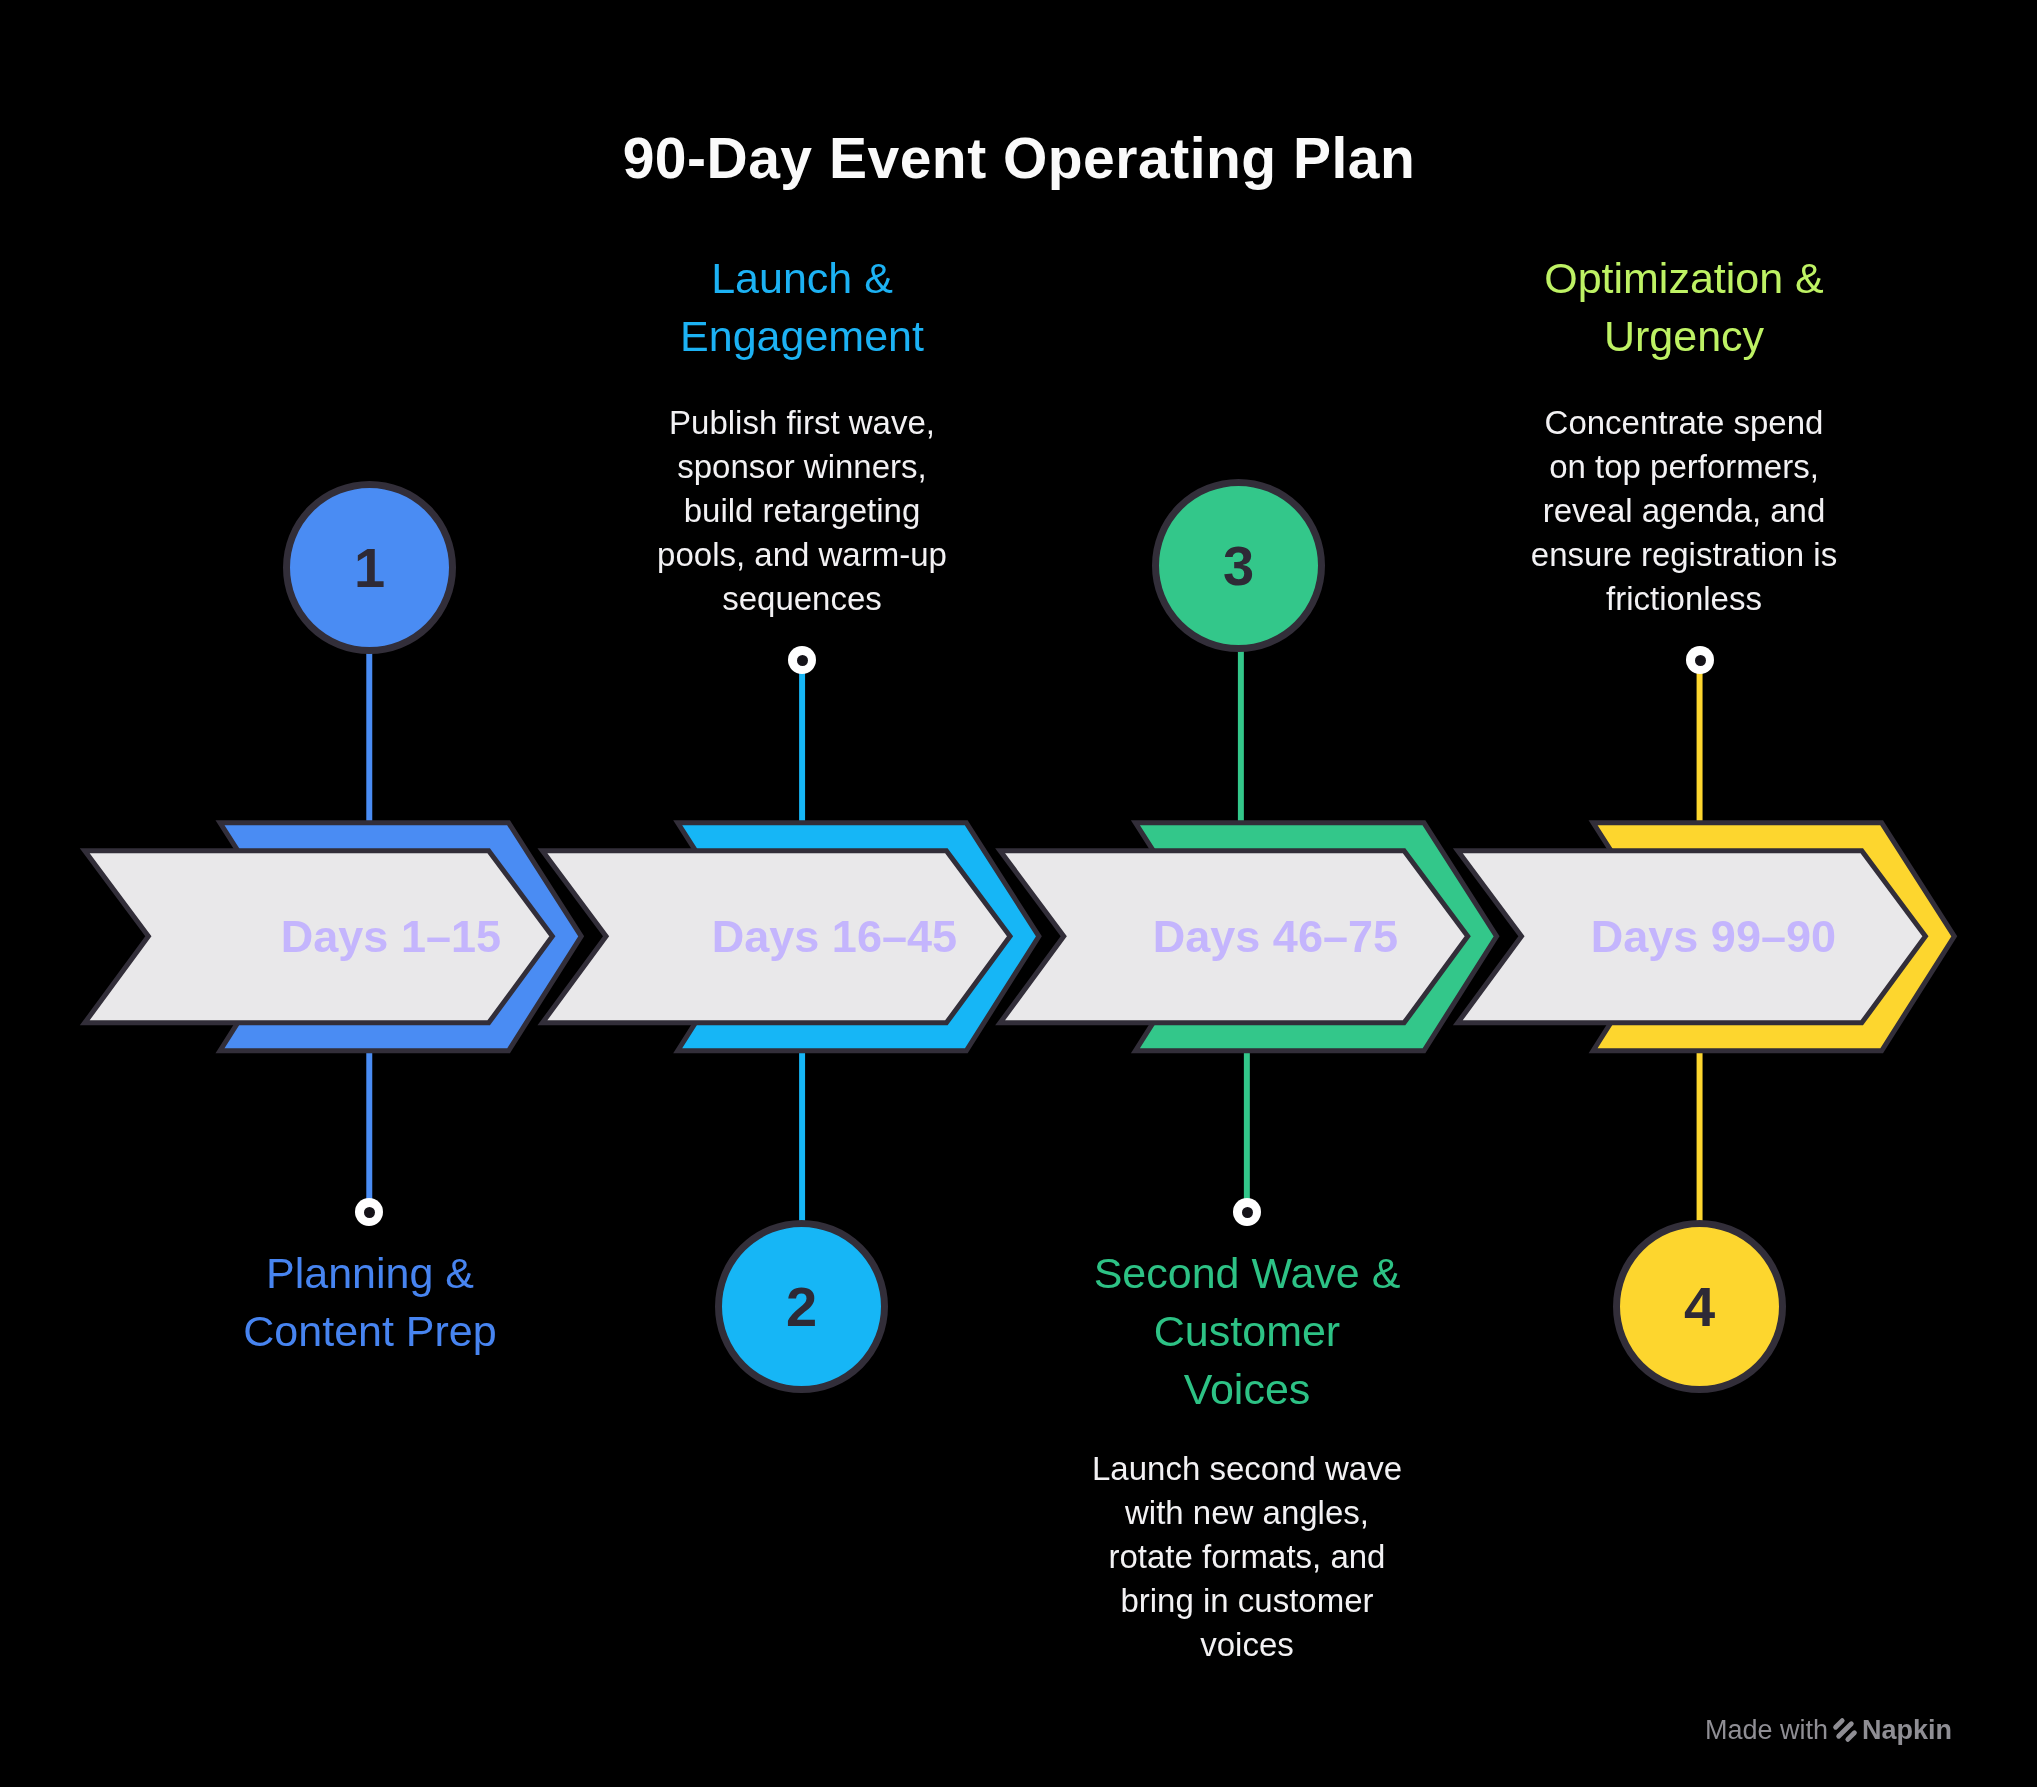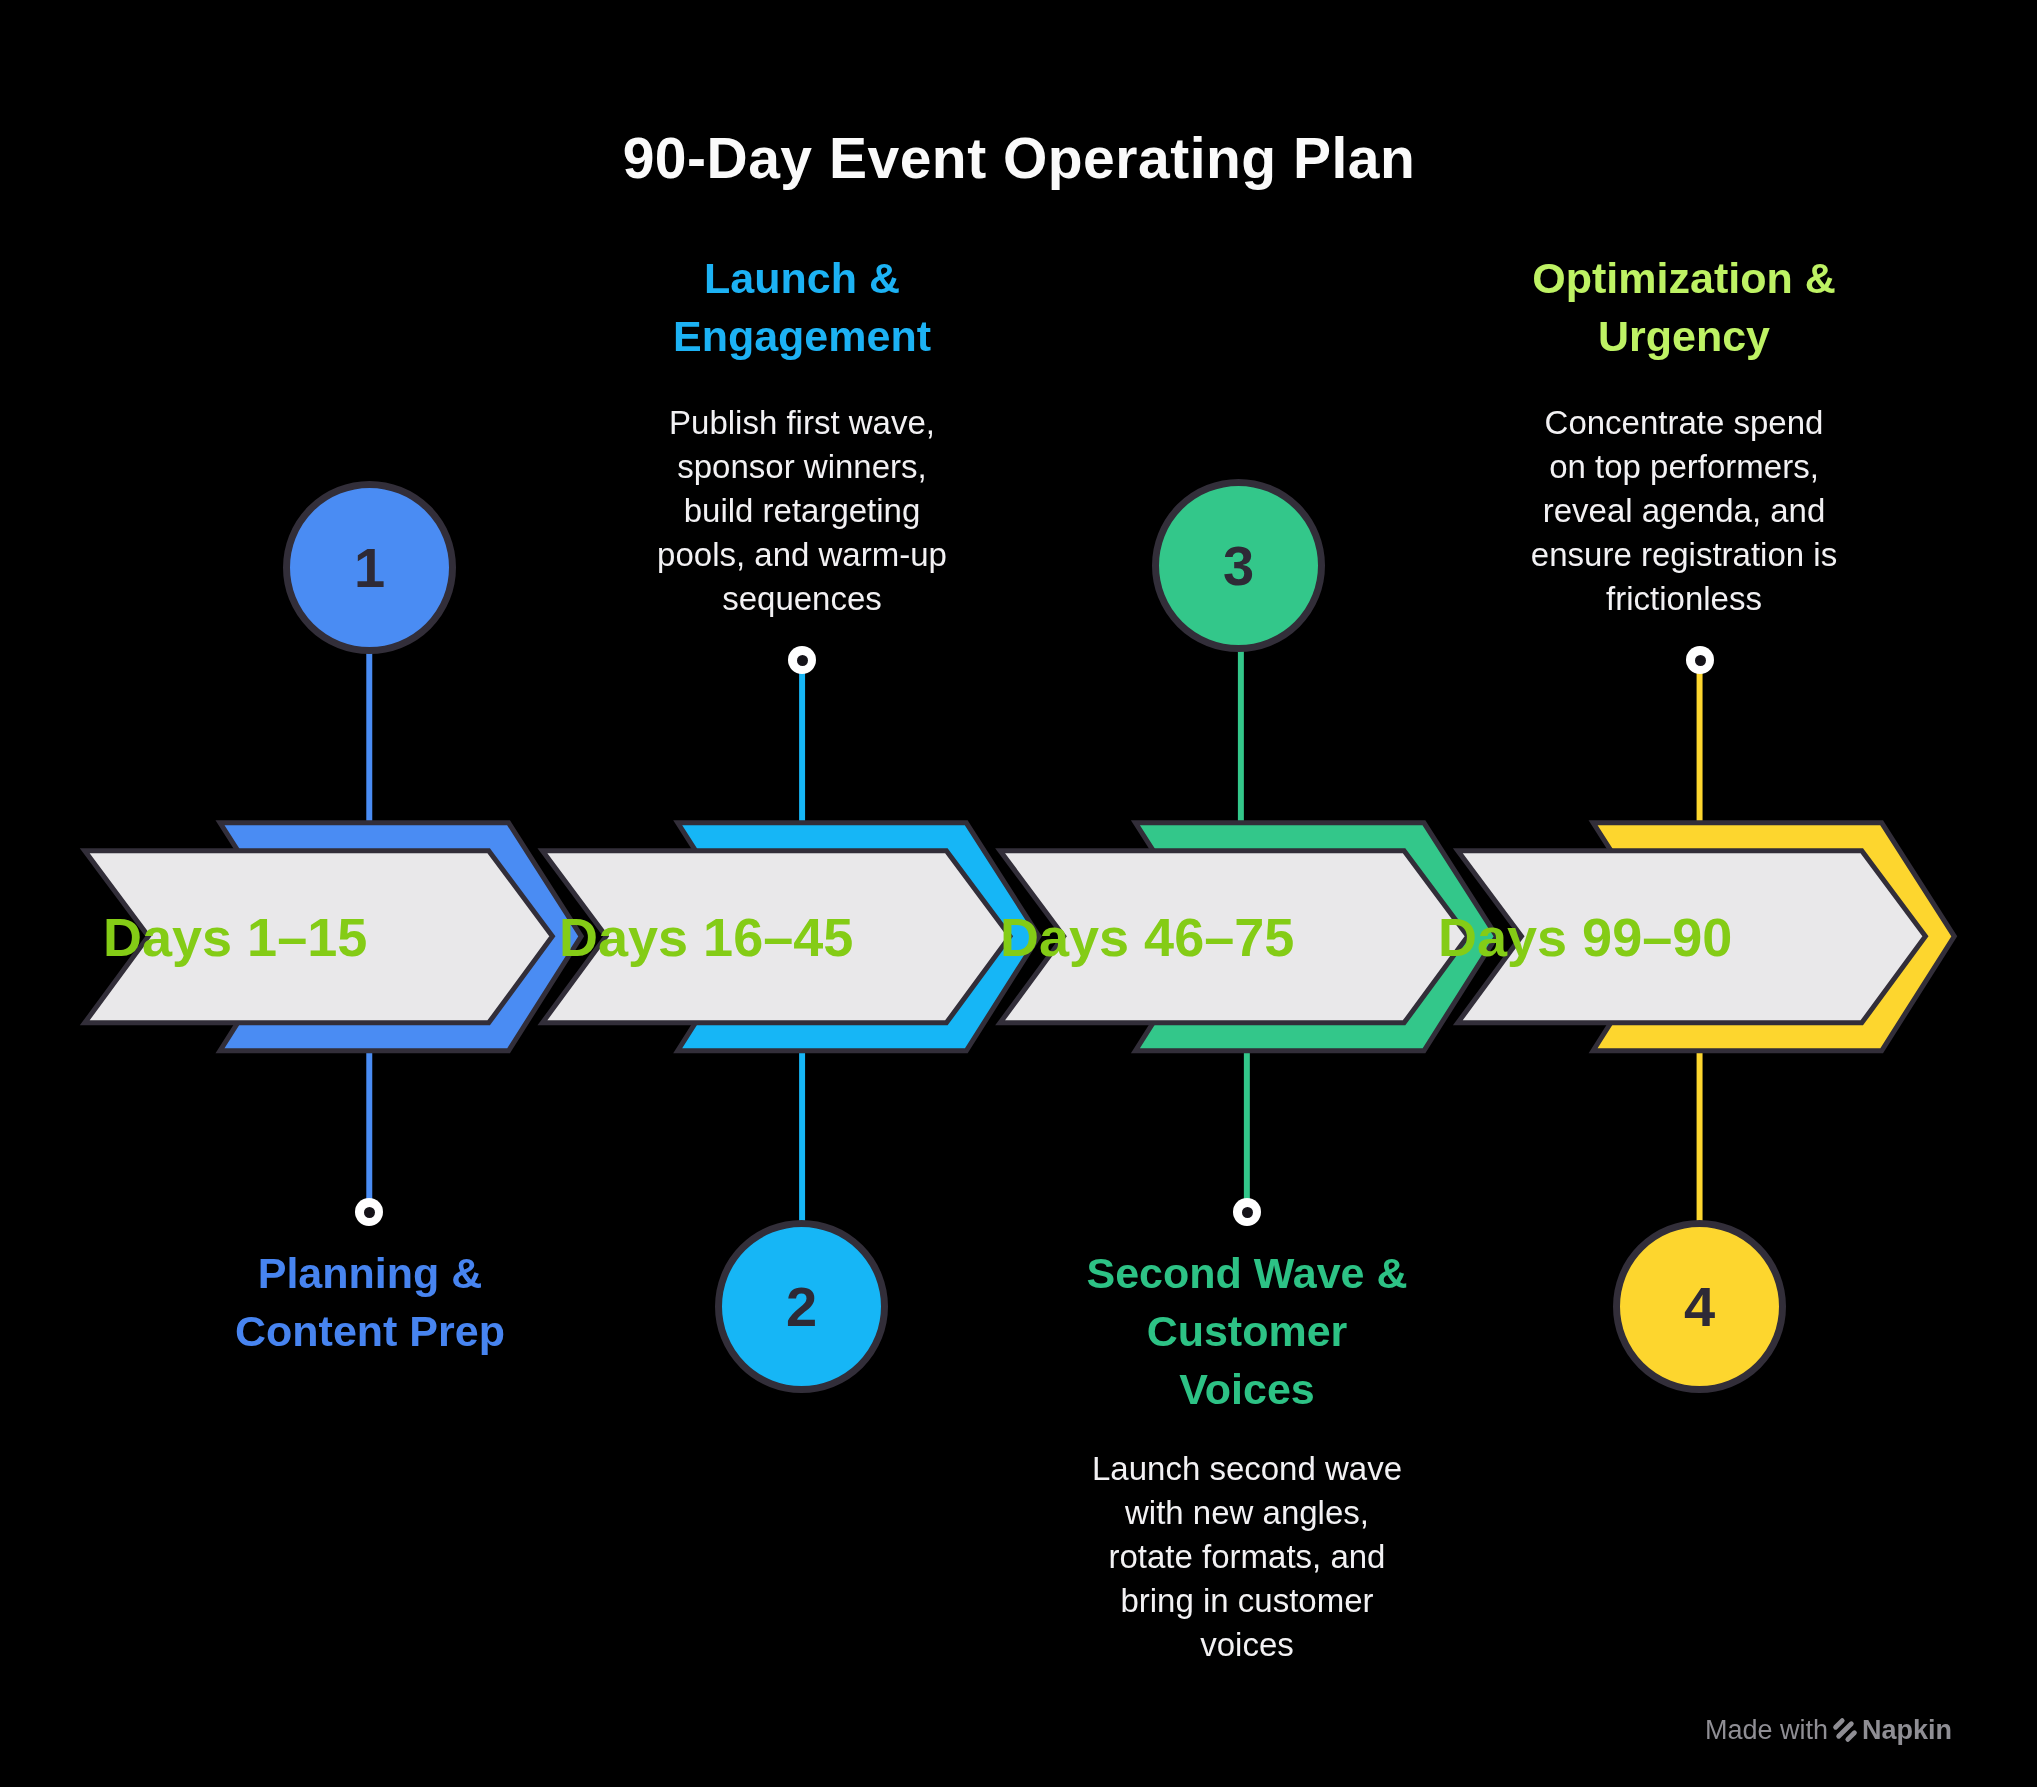--- a/index.html
+++ b/index.html
@@ -7,36 +7,36 @@
     position:relative;width:2038px;height:1787px;background:#000;overflow:hidden;
     font-family:"Liberation Sans", sans-serif;
   }
   .layer{position:absolute;left:0;top:0;}
   .abs{position:absolute;}
   .page-title{
     left:0;top:125px;width:2038px;text-align:center;
     font-size:57px;font-weight:700;color:#fafafa;letter-spacing:0.5px;
   }
   .phase-heading{
-    text-align:center;font-size:43px;font-weight:700;line-height:58px;
+    text-align:center;font-size:43px;font-weight:400;line-height:58px;
     white-space:pre-line;
   }
   .phase-desc{
     text-align:center;font-size:33px;font-weight:500;line-height:44px;
     color:#f2f1f3;white-space:pre-line;
   }
   .num-circle{
     width:159px;height:159px;border-radius:50%;
     border:7px solid #322e39;display:flex;align-items:center;justify-content:center;
     box-sizing:content-box;
   }
   .num-circle .num{font-size:56px;font-weight:700;color:#2e2a36;}
   .days-label{
-    width:398px;height:52px;text-align:left;line-height:52px;
-    font-size:54px;font-weight:700;color:#84cc16;
+    width:398px;height:52px;text-align:right;line-height:52px;
+    font-size:45px;font-weight:700;color:#c4b5fd;
   }
   .ring{
     width:28px;height:28px;border-radius:50%;background:#fff;
     display:flex;align-items:center;justify-content:center;
   }
   .ring .ring-hole{width:11px;height:11px;border-radius:50%;background:#141218;}
   .credit{
     right:86px;top:1713px;display:flex;align-items:center;
     font-size:27px;color:#8f8e94;
   }

